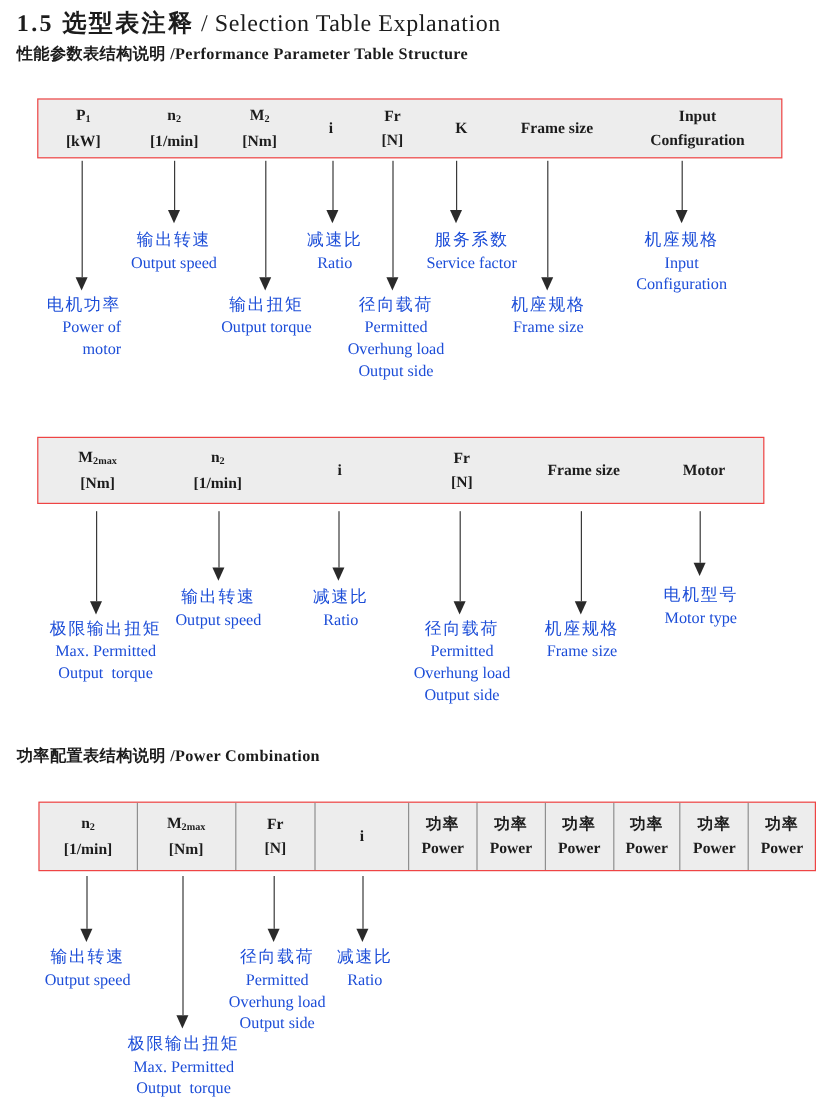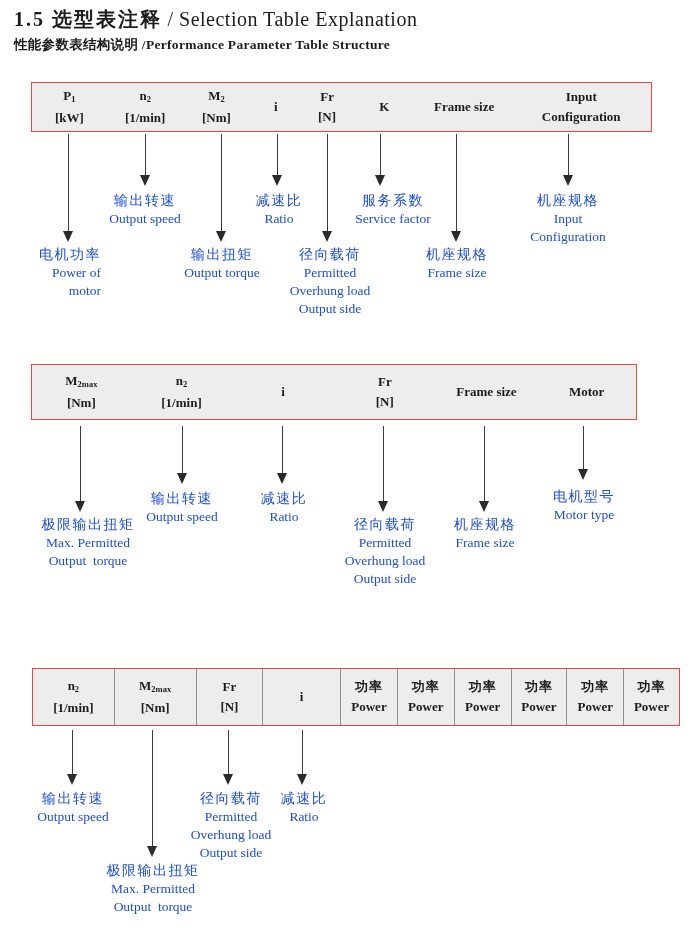--- a/index.html
+++ b/index.html
@@ -30,20 +30,21 @@
   .lbl .lbl-line.zh{font-size:14px;letter-spacing:1.5px;}
 </style>
 </head>
 <body>
 
 <div class="page">
   <div class="title">
     <span class="zh">1.5 选型表注释</span><span class="en"> /  Selection Table Explanation</span>
   </div>
   <div class="heading h0">性能参数表结构说明 /Performance Parameter Table Structure</div>
+  <div class="heading h2">功率配置表结构说明 /Power Combination</div>
   <div id="diagram-root">
       <div class="tbl" style="left: 31px; top: 82px; width: 621px; height: 50px;">
         <div class="cell" style="width: 75px;">
           <div class="ln"><span>P</span><sub>1</sub></div>
           <div class="ln"><span>[kW]</span></div>
         </div>
         <div class="cell" style="width: 77px;">
           <div class="ln"><span>n</span><sub>2</sub></div>
           <div class="ln"><span>[1/min]</span></div>
         </div>

